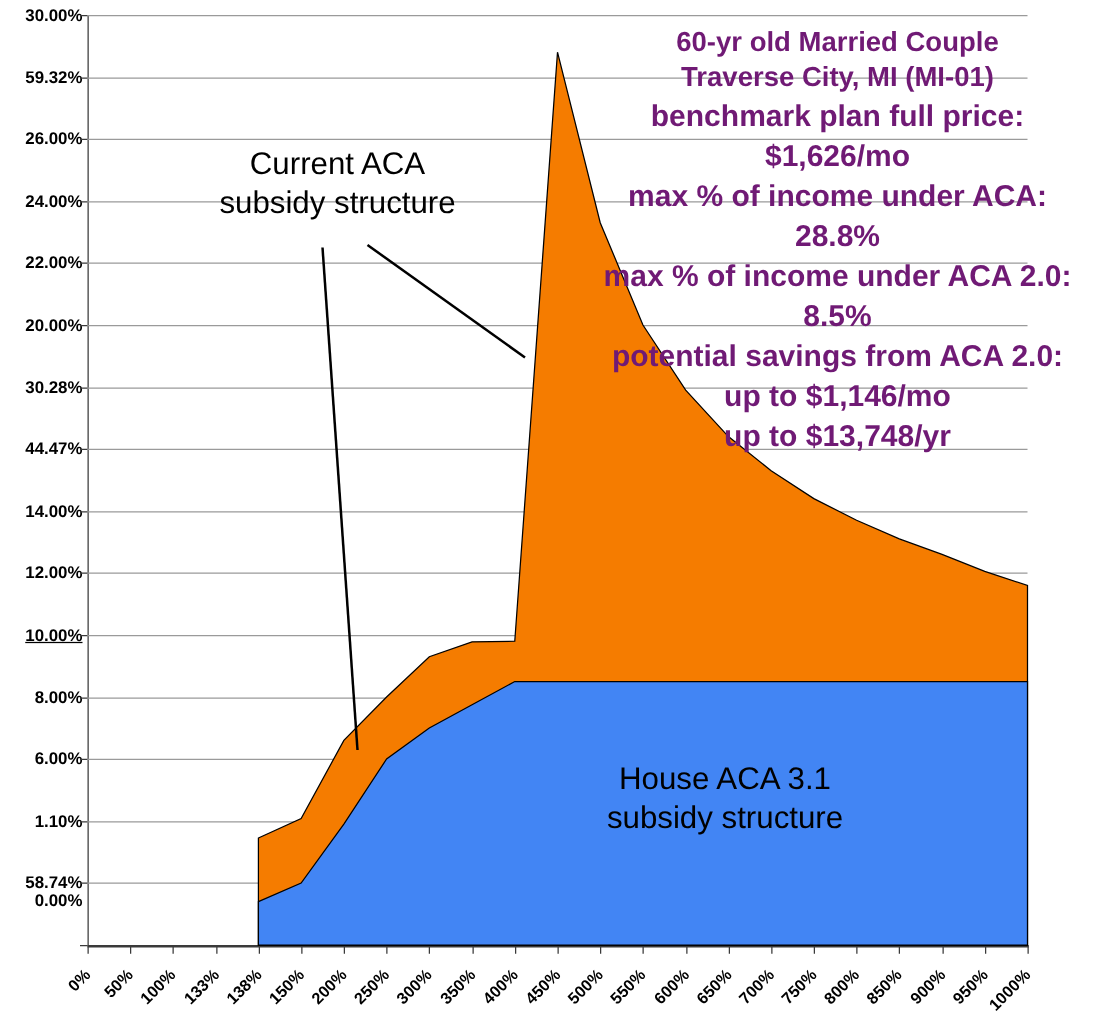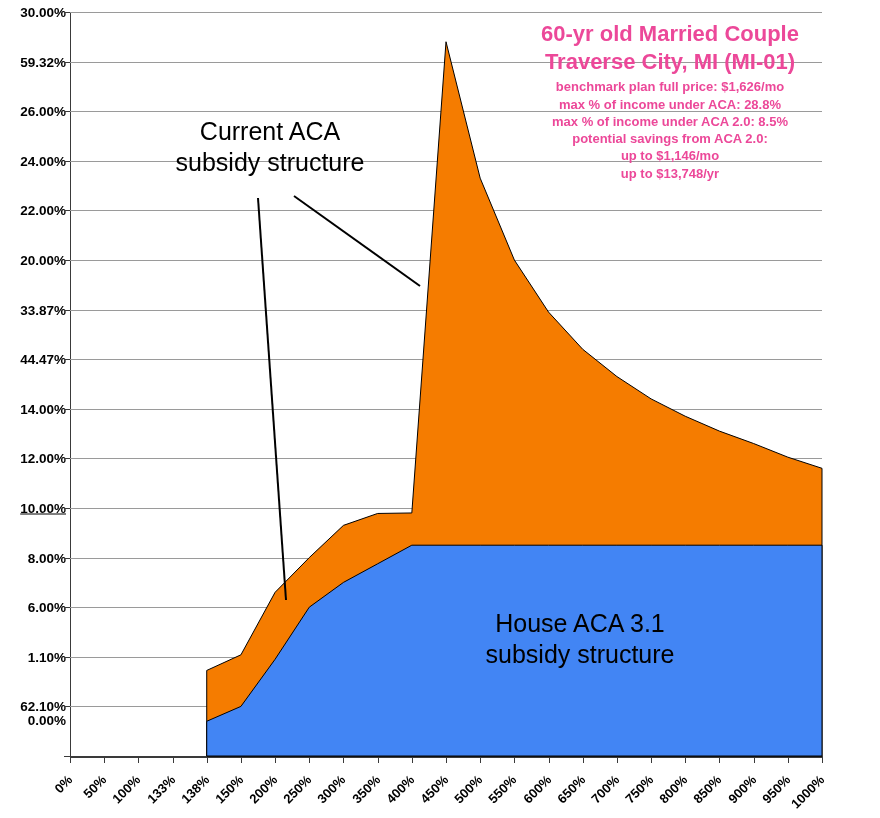--- a/index.html
+++ b/index.html
@@ -99,30 +99,30 @@
     text-align: center;
     line-height: 1.25;
     white-space: pre-line;
   }
   .info-box {
     position: absolute;
     left: 470px;
     top: 20px;
     width: 400px;
     text-align: center;
-    color: #ec4899;
+    color: #701a75;
   }
   .info-title {
     font-size: 22px;
     font-weight: bold;
     line-height: 1.28;
     white-space: pre-line;
   }
   .info-lines {
-    font-size: 13px;
+    font-size: 24px;
     font-weight: bold;
     line-height: 1.33;
     white-space: pre-line;
     margin-top: 2px;
   }
   .label-aca {
     left: 130px;
     top: 116px;
     width: 280px;
     font-size: 25px;
@@ -146,37 +146,37 @@
 <body>
 
 <div id="chart-root">
 
   <div class="axis-left"></div>
   <div class="axis-bottom"></div>
 
   <div id="yticks">
       <div class="ytick" style="top: 720px;">0.00%</div>
       <div class="ytick-mark" style="top: 756px;"></div>
-      <div class="ytick" style="top: 706.4px;">62.10%</div>
+      <div class="ytick" style="top: 706.4px;">58.74%</div>
       <div class="ytick-mark" style="top: 706.4px;"></div>
       <div class="ytick" style="top: 656.8px;">1.10%</div>
       <div class="ytick-mark" style="top: 656.8px;"></div>
       <div class="ytick" style="top: 607.2px;">6.00%</div>
       <div class="ytick-mark" style="top: 607.2px;"></div>
       <div class="ytick" style="top: 557.6px;">8.00%</div>
       <div class="ytick-mark" style="top: 557.6px;"></div>
       <div class="ytick" style="top: 508px; text-decoration: underline;">10.00%</div>
       <div class="ytick-mark" style="top: 508px;"></div>
       <div class="ytick" style="top: 458.4px;">12.00%</div>
       <div class="ytick-mark" style="top: 458.4px;"></div>
       <div class="ytick" style="top: 408.8px;">14.00%</div>
       <div class="ytick-mark" style="top: 408.8px;"></div>
       <div class="ytick" style="top: 359.2px;">44.47%</div>
       <div class="ytick-mark" style="top: 359.2px;"></div>
-      <div class="ytick" style="top: 309.6px;">33.87%</div>
+      <div class="ytick" style="top: 309.6px;">30.28%</div>
       <div class="ytick-mark" style="top: 309.6px;"></div>
       <div class="ytick" style="top: 260px;">20.00%</div>
       <div class="ytick-mark" style="top: 260px;"></div>
       <div class="ytick" style="top: 210.4px;">22.00%</div>
       <div class="ytick-mark" style="top: 210.4px;"></div>
       <div class="ytick" style="top: 160.8px;">24.00%</div>
       <div class="ytick-mark" style="top: 160.8px;"></div>
       <div class="ytick" style="top: 111.2px;">26.00%</div>
       <div class="ytick-mark" style="top: 111.2px;"></div>
       <div class="ytick" style="top: 61.6px;">59.32%</div>

